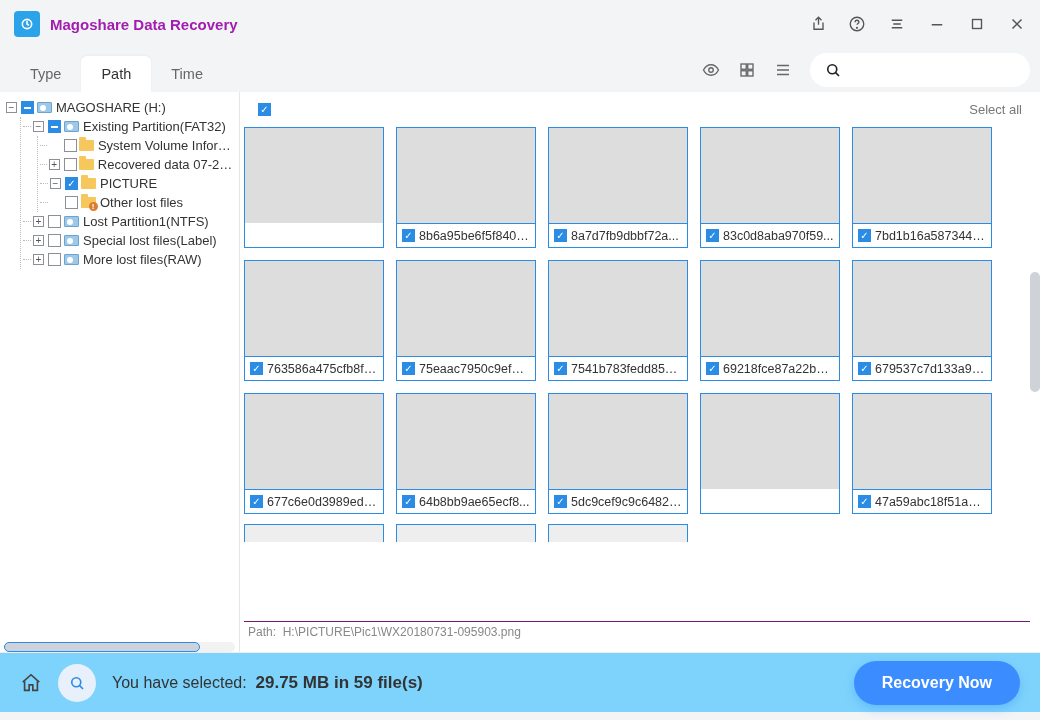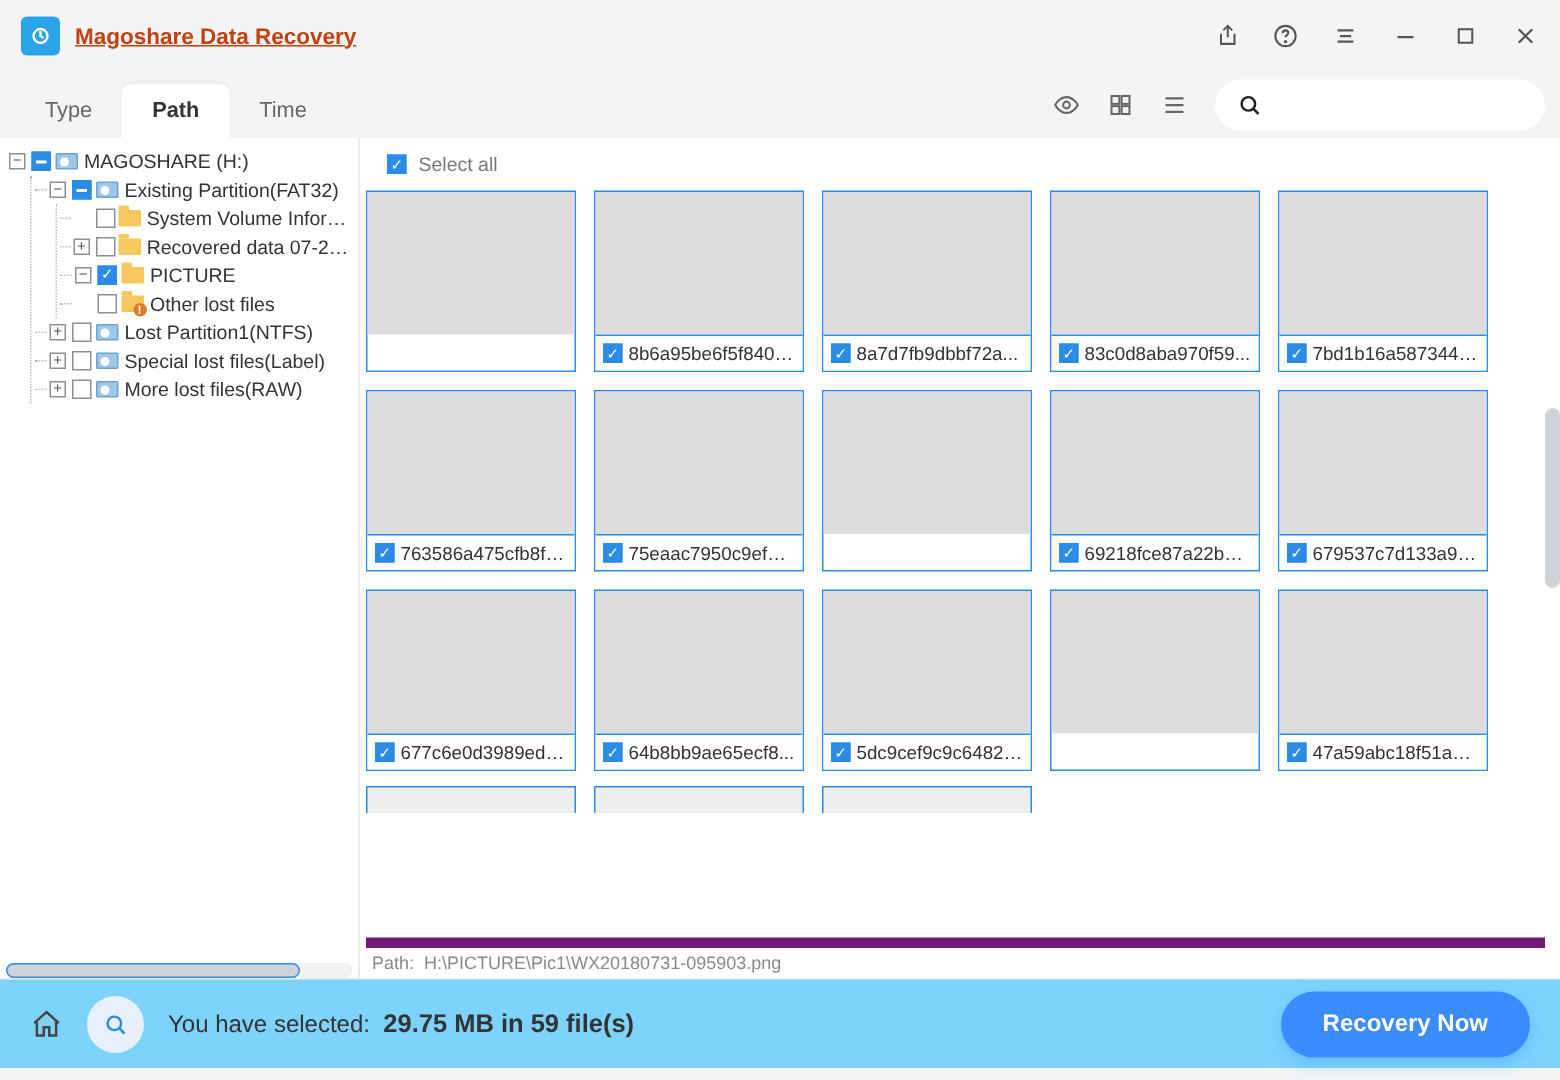--- a/index.html
+++ b/index.html
@@ -21,21 +21,21 @@
     background: #f2f4f6;
   }
   .logo {
     width: 26px; height: 26px;
     background: #2aa3e8;
     border-radius: 4px;
     display: flex; align-items: center; justify-content: center;
     margin-right: 10px;
     color: #fff;
   }
-  .title { font-size: 15px; color: #c2410c; font-weight: 600; text-decoration: underline; }
+  .title { font-size: 15px; color: #a21caf; font-weight: 600; }
   .titlebar .spacer { flex: 1; }
   .win-icons { display: flex; align-items: center; gap: 22px; }
   .win-icons svg, .win-icons .wi { width: 18px; height: 18px; color: #555; cursor: pointer; }
 
   .toolbar {
     height: 44px;
     display: flex;
     align-items: center;
     padding: 0 10px;
     background:#f2f4f6;
@@ -44,21 +44,21 @@
   .tab {
     padding: 10px 20px 10px 20px;
     font-size: 14.5px;
     color: #666;
     cursor: pointer;
     border-radius: 6px 6px 0 0;
   }
   .tab.active {
     background: #fff;
     color: #333;
-    font-weight: 700;
+    font-weight: 400;
     box-shadow: 0 -1px 3px rgba(0,0,0,0.04);
   }
   .toolbar .spacer { flex: 1; }
   .view-icons { display:flex; align-items:center; gap: 18px; margin-right: 18px; color:#555; }
   .view-icons svg { width:18px; height:18px; cursor:pointer; }
   .searchbox {
     background: #fff;
     border-radius: 20px;
     height: 34px;
     width: 220px;
@@ -133,20 +133,21 @@
     flex:1;
     position:relative;
     overflow:hidden;
     background:#fff;
   }
   .selectall {
     padding: 10px 18px 6px 18px;
     display:flex; align-items:center; gap:8px;
     color:#777;
     font-size:13px;
+    justify-content:space-between;
   }
   .grid {
     padding: 4px 16px 10px 4px;
     display:flex; flex-wrap:wrap; gap:12px;
   }
   .thumb {
     width: 140px;
     border:1px solid #2b8ce6;
     display:flex; flex-direction:column;
   }
@@ -161,23 +162,23 @@
     border-top:1px solid #2b8ce6;
     display:flex; align-items:center; gap:4px;
     padding:0 5px;
     font-size:12.5px;
     background:#fff;
     overflow:hidden;
   }
   .thumb .cap .txt { white-space:nowrap; overflow:hidden; text-overflow:ellipsis; flex:1; }
   .peek { height: 18px; background:#eee; width:140px; margin-left:0; border:1px solid #2b8ce6; border-bottom:none; }
   .pathline {
-    position:absolute; left:4px; right:10px; bottom:0;
+    position:absolute; left:4px; right:10px; bottom:10px;
     font-size:12px; color:#888; padding:3px 4px;
-    border-top:7px solid #701a75; background:#fff;
+    border-top:1px solid #701a75; background:#fff;
   }
   .vscroll {
     position:absolute; right:0; top:180px; width:10px; height:120px;
     background:#cfd3d9; border-radius:5px;
   }
 
   .footer {
     height:60px;
     display:flex; align-items:center;
     padding: 0 20px;
@@ -438,20 +439,24 @@
         </div>
         <div class="thumb">
           <div class="img p6"></div>
           <div class="cap">
             <span class="cb checked"></span>
             <span class="txt">75eaac7950c9efb8...</span>
           </div>
         </div>
         <div class="thumb">
           <div class="img p7"></div>
+          <div class="cap">
+            <span class="cb checked"></span>
+            <span class="txt">7541b783fedd850...</span>
+          </div>
         </div>
         <div class="thumb">
           <div class="img p8"></div>
           <div class="cap">
             <span class="cb checked"></span>
             <span class="txt">69218fce87a22b4f...</span>
           </div>
         </div>
         <div class="thumb">
           <div class="img p9"></div>

